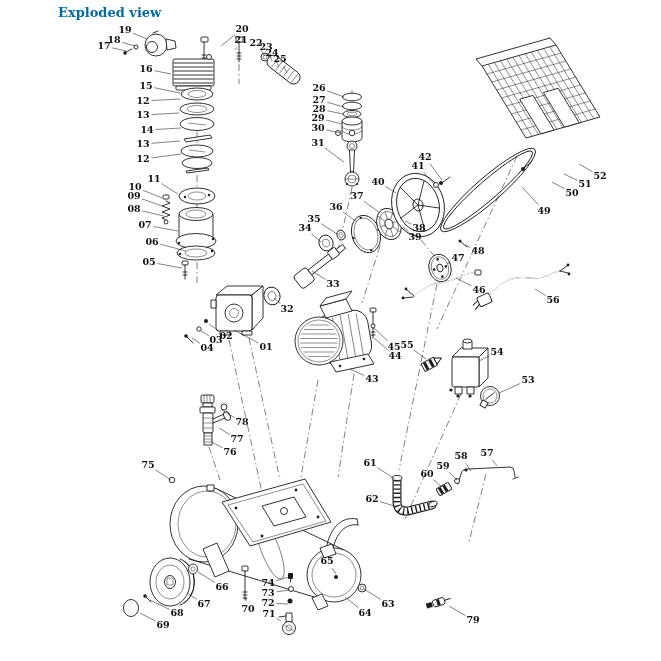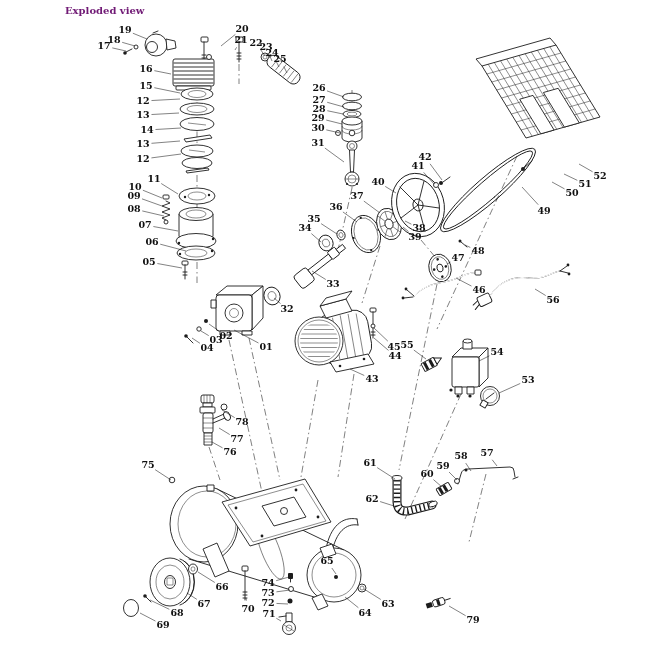--- a/index.html
+++ b/index.html
@@ -1,18 +1,18 @@
 <!DOCTYPE html>
 <html><head>
 <meta charset="utf-8">
 <style>
   html,body{margin:0;padding:0;background:#ffffff;}
   body{width:661px;height:661px;font-family:"DejaVu Serif",serif;}
   .stage{position:relative;width:661px;height:661px;background:#fff;overflow:hidden;}
-  .title{position:absolute;left:58px;top:5px;font-size:10px;font-weight:bold;color:#701a75;margin-left:7px;}
+  .title{position:absolute;left:58px;top:5px;font-size:13px;font-weight:bold;color:#0369a1;}
   svg{position:absolute;left:0;top:0;}
   .s{stroke:#1c1c1c;stroke-width:.9;fill:none;stroke-linecap:round;stroke-linejoin:round;}
   .f{stroke:#1c1c1c;stroke-width:.9;fill:#ffffff;stroke-linejoin:round;}
   .k{fill:#1c1c1c;stroke:none;}
   .thin{stroke:#1c1c1c;stroke-width:.5;fill:none;}
   .dash{stroke:#2a2a2a;stroke-width:.6;fill:none;stroke-dasharray:7 3 1.5 3;}
   .leader{stroke:#1c1c1c;stroke-width:.55;}
   .plabel{font:bold 9.5px "DejaVu Serif",serif;fill:#101010;text-anchor:middle;dominant-baseline:middle;}
   .tube{stroke:#1c1c1c;stroke-width:9;fill:none;stroke-linecap:round;}
   .tubein{stroke:#fff;stroke-width:6.6;fill:none;stroke-linecap:round;}

